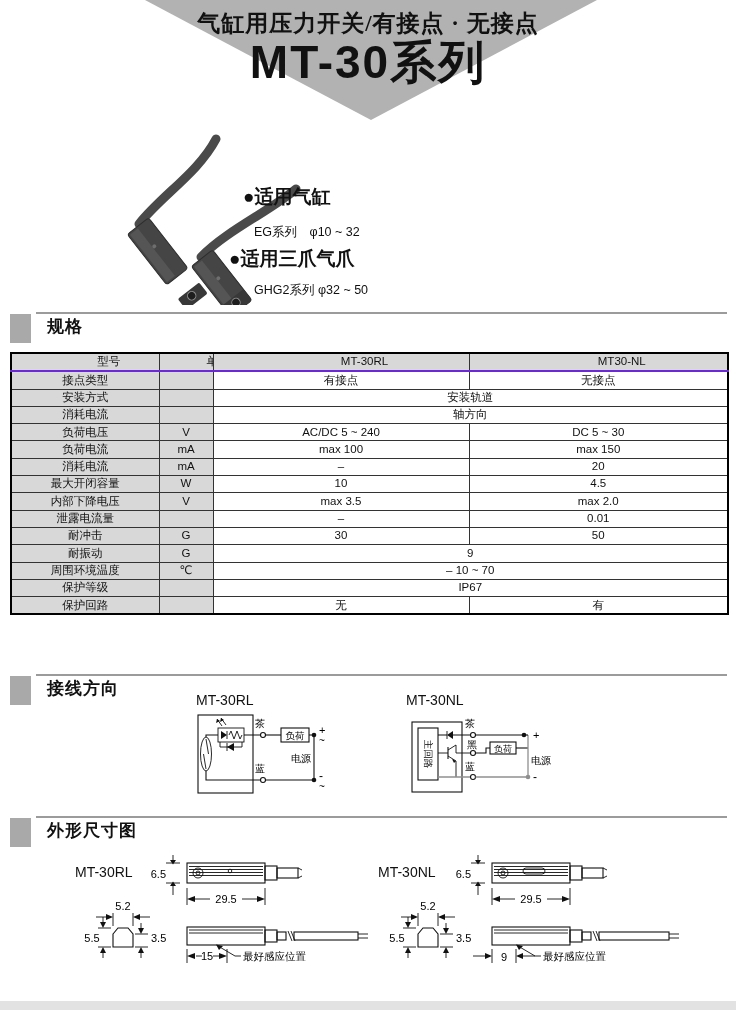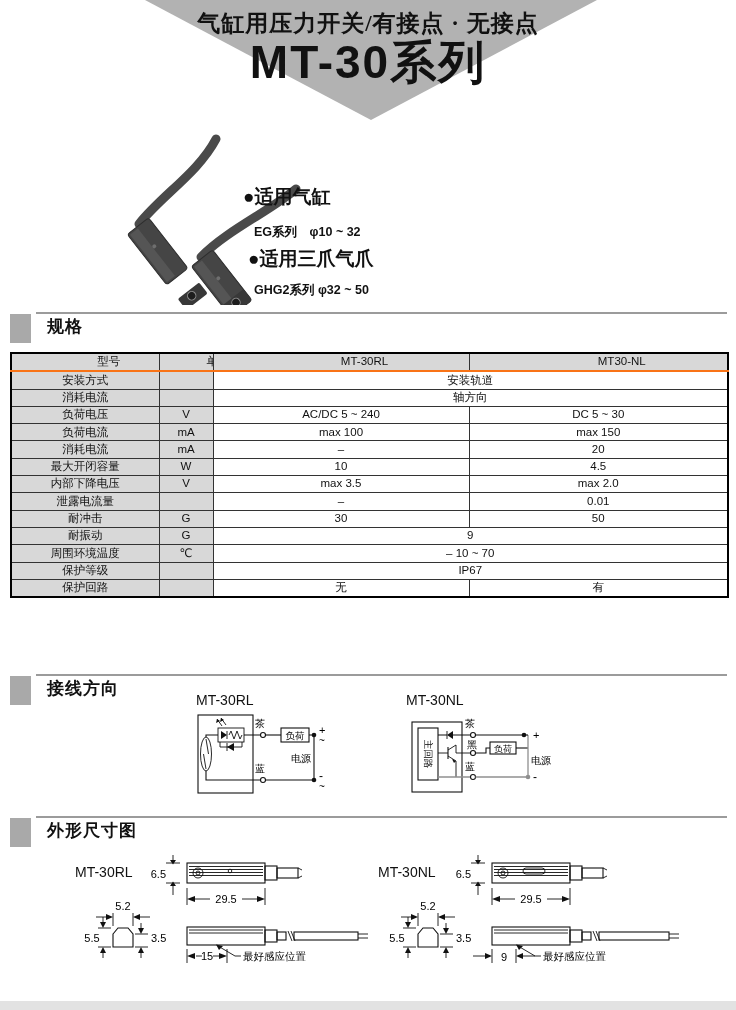--- a/index.html
+++ b/index.html
@@ -8,32 +8,32 @@
   .abs{position:absolute;}
   
   .hdr-tri{position:absolute;left:145px;top:0;width:452px;height:120px;background:#b2b2b2;
            clip-path:polygon(0 0,100% 0,50% 100%);}
   .hdr-sub{position:absolute;top:8px;left:0;width:736px;text-align:center;
            font-size:23px;font-weight:bold;letter-spacing:1px;font-family:Liberation Serif, serif;}
   .hdr-title{position:absolute;top:32px;left:0;width:736px;text-align:center;
            font-size:46px;font-weight:bold;letter-spacing:2px;}
   
   .b-title{position:absolute;font-size:19px;font-weight:bold;}
-  .b-detail{position:absolute;font-size:12.5px;font-weight:bold;}
+  .b-detail{position:absolute;font-size:12.5px;font-weight:normal;}
   
   .sec-rule{position:absolute;left:36px;width:691px;height:2px;background:#9b9b9b;}
   .sec-sq{position:absolute;left:10px;width:21px;height:29px;background:#a9a9a9;}
   .sec-title{position:absolute;left:47px;font-size:17px;font-weight:bold;letter-spacing:1px;text-align:center;}
   
   table.spec{position:absolute;left:10px;top:352px;width:717px;border-collapse:collapse;
              font-size:11.5px;border:2px solid #000;table-layout:fixed;}
   table.spec td{border:1px solid #333;height:16.3px;text-align:center;padding:0;line-height:1;
                 overflow:hidden;white-space:nowrap;}
   table.spec td.g{background:#d8d8d8;}
-  table.spec tr.hd td{border-bottom:2px solid #f97316;background:#d8d8d8;padding-left:47px;}
+  table.spec tr.hd td{border-bottom:2px solid #6d28d9;background:#d8d8d8;padding-left:47px;}
   
   .mdl{position:absolute;font-size:14px;}
   svg text{font-family:"Liberation Sans","DejaVu Sans",sans-serif;}
   .ln{stroke:#111;stroke-width:1.1;fill:none;}
   .gln{stroke:#8f8f8f;stroke-width:1.3;fill:none;}
   .thin{stroke:#111;stroke-width:0.9;fill:none;}
   .blk{fill:#111;stroke:none;}
   .botbar{position:absolute;left:0;top:1001px;width:736px;height:9px;background:#e2e2e2;}
 </style>
 </head>
@@ -61,21 +61,21 @@
       <rect x="138" y="168" width="27" height="14" rx="2" fill="#383838"></rect>
       <circle cx="151" cy="174" r="4.2" fill="#1d1d1d" stroke="#8d8d8d"></circle>
       <circle cx="152" cy="144" r="2" fill="#6e6e6e"></circle>
     </g>
   </svg>
 
   <div class="b-title" style="left:243px;top:184px">
     <span>●</span><span>适用气缸</span>
   </div>
   <div class="b-detail" style="left:254px;top:224px">EG系列　φ10 ~ 32</div>
-  <div class="b-title" style="left:248px;top:246px">
+  <div class="b-title" style="left:229px;top:246px">
     <span>●</span><span>适用三爪气爪</span>
   </div>
   <div class="b-detail" style="left:254px;top:282px">GHG2系列 φ32 ~ 50</div>
 
   <div class="sec-rule" style="top:312px"></div>
   <div class="sec-sq" style="top:314px"></div>
   <div class="sec-title" style="top:315px">规格</div>
 
   <table class="spec">
     <colgroup>
@@ -85,20 +85,26 @@
         <col style="width:259px">
       </colgroup>
     <tbody>
         <tr class="hd">
       <td>型号</td>
       <td>单位</td>
       <td>MT-30RL</td>
       <td>MT30-NL</td>
     </tr>
     <tr>
+          <td class="g">接点类型</td>
+          <td class="g"></td>
+          <td>有接点</td>
+          <td>无接点</td>
+        </tr>
+    <tr>
           <td class="g">安装方式</td>
           <td class="g"></td>
           <td colspan="2">安装轨道</td>
         </tr>
     <tr>
           <td class="g">消耗电流</td>
           <td class="g"></td>
           <td colspan="2">轴方向</td>
         </tr>
     <tr>

